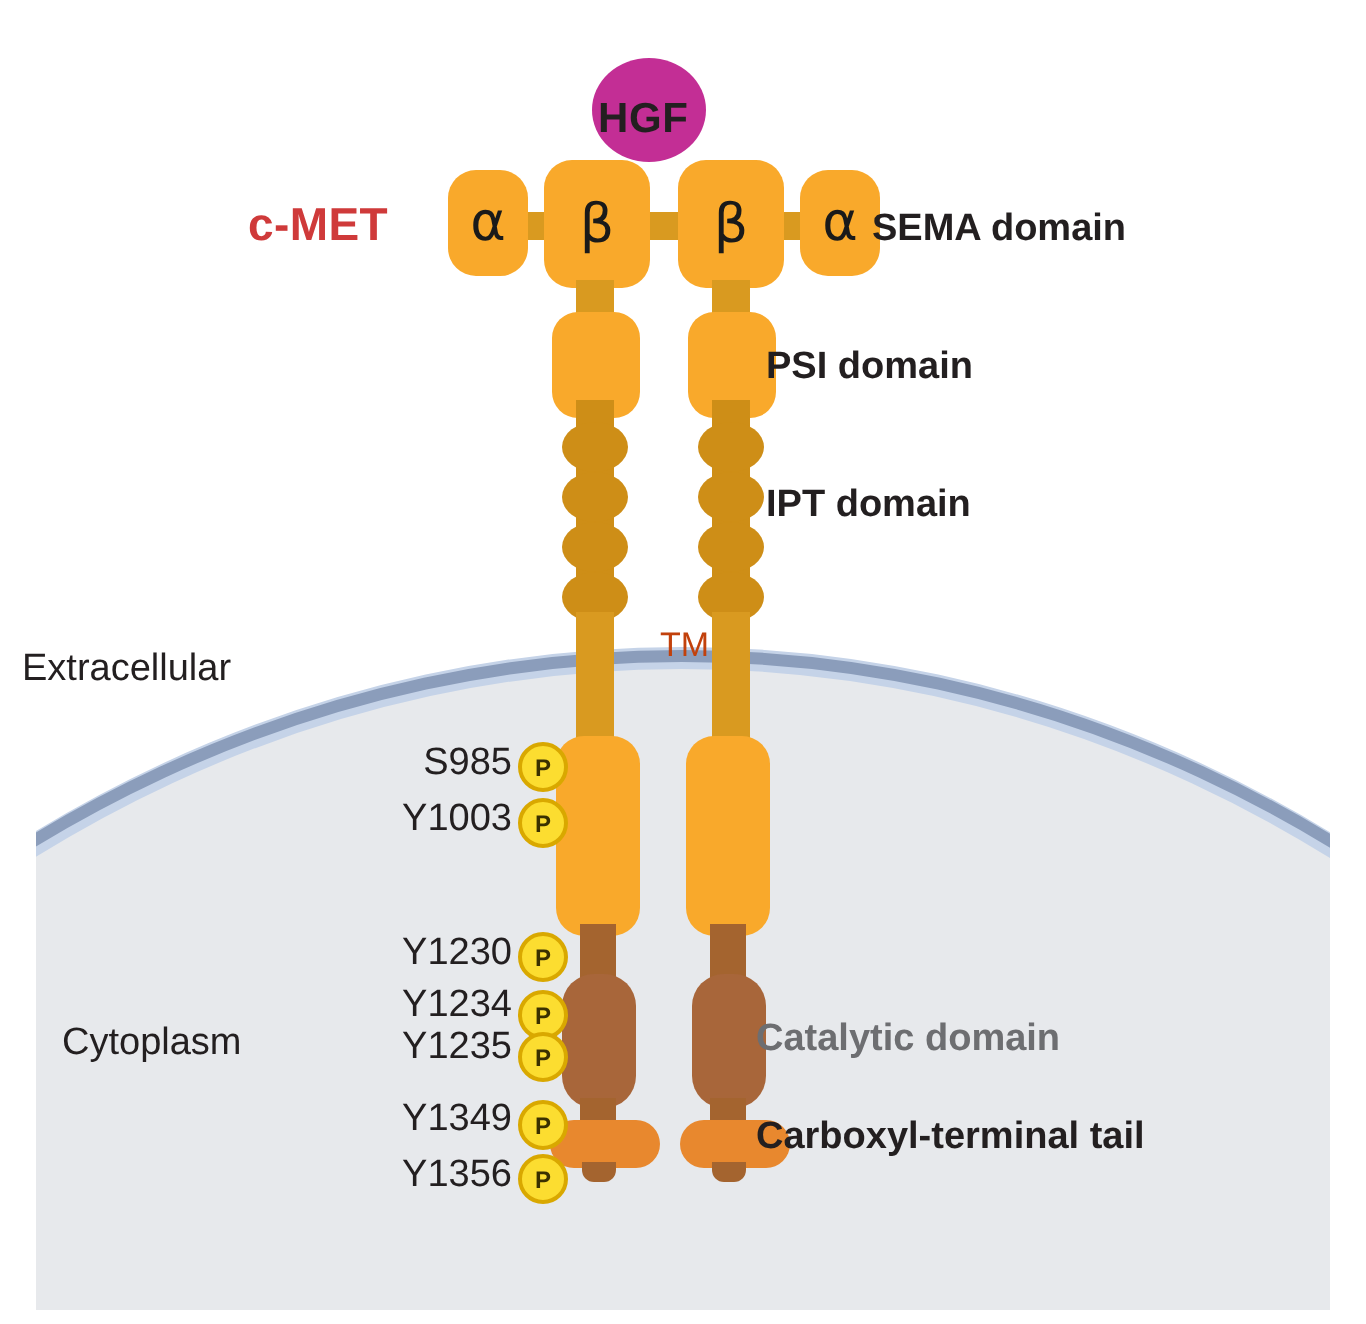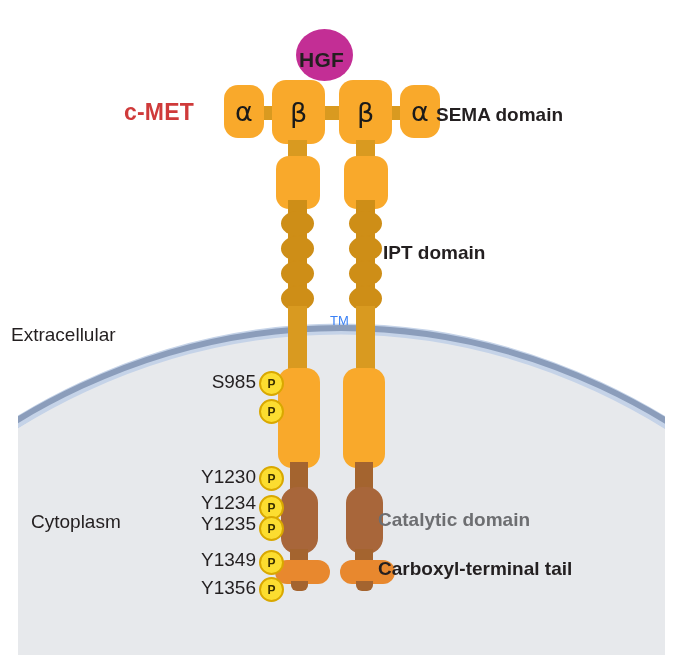--- a/index.html
+++ b/index.html
@@ -53,21 +53,21 @@
     font-family:"Liberation Sans", sans-serif;
   }
 
   
   .lbl{position:absolute;color:#231f20;white-space:pre;}
   .lbl-hgf{font-size:21px;font-weight:bold;letter-spacing:.3px;margin-top:46px;}
   .lbl-cmet{font-size:23px;font-weight:bold;color:#CF3A3A;letter-spacing:.2px;}
   .lbl-domain{font-size:19px;font-weight:bold;color:#231f20;}
   .lbl-domain-gray{font-size:19px;font-weight:bold;color:#6D6E71;}
   .lbl-compart{font-size:19px;font-weight:normal;color:#231f20;}
-  .lbl-tm{font-size:13px;font-weight:normal;color:#3b82f6;}
+  .lbl-tm{font-size:17px;font-weight:normal;color:#c2410c;}
   .lbl-site{
     position:absolute;font-size:19px;color:#231f20;
     text-align:right;white-space:pre;
   }
   .lbl-jm{
     font-size:19px;font-weight:bold;color:#231f20;
     text-align:center;line-height:1.22;white-space:pre-line;
   }
 </style>
 </head>
@@ -106,20 +106,21 @@
   <div class="shape sema-box" style="left:400px;top:85px;width:40px;height:53px;">α</div>
 
   <div class="lbl lbl-cmet" style="left:124px;top:99px;">c-MET</div>
   <div class="lbl lbl-domain" style="left:436px;top:104px;">SEMA domain</div>
 
   <div class="shape linker" style="left:288px;top:140px;width:19px;height:18px;"></div>
   <div class="shape linker" style="left:356px;top:140px;width:19px;height:18px;"></div>
 
   <div class="shape psi-box" style="left:276px;top:156px;width:44px;height:53px;"></div>
   <div class="shape psi-box" style="left:344px;top:156px;width:44px;height:53px;"></div>
+  <div class="lbl lbl-domain" style="left:383px;top:173px;">PSI domain</div>
 
   <div class="shape stalk" style="left:288px;top:200px;width:19px;height:120px;"></div>
   <div class="shape bead" style="left:281px;top:211px;width:33px;height:25px;"></div>
   <div class="shape bead" style="left:281px;top:236px;width:33px;height:25px;"></div>
   <div class="shape bead" style="left:281px;top:261px;width:33px;height:25px;"></div>
   <div class="shape bead" style="left:281px;top:286px;width:33px;height:25px;"></div>
 
   <div class="shape stalk" style="left:356px;top:200px;width:19px;height:120px;"></div>
   <div class="shape bead" style="left:349px;top:211px;width:33px;height:25px;"></div>
   <div class="shape bead" style="left:349px;top:236px;width:33px;height:25px;"></div>
@@ -134,20 +135,21 @@
 
   <div class="lbl lbl-compart" style="left:11px;top:324px;">Extracellular</div>
   <div class="lbl lbl-compart" style="left:11px;top:511px;margin-left:20px;">Cytoplasm</div>
 
   <div class="shape jm-box" style="left:278px;top:368px;width:42px;height:100px;"></div>
   <div class="shape jm-box" style="left:343px;top:368px;width:42px;height:100px;"></div>
 
   <div class="lbl-site" style="left:172px;top:371px;width:84px;">S985</div>
   <div class="p-badge" style="left:259px;top:371px;">P</div>
 
+  <div class="lbl-site" style="left:172px;top:399px;width:84px;">Y1003</div>
   <div class="p-badge" style="left:259px;top:399px;">P</div>
 
   <div class="shape cat-neck" style="left:290px;top:462px;width:18px;height:28px;"></div>
   <div class="shape cat-neck" style="left:355px;top:462px;width:18px;height:28px;"></div>
 
   <div class="shape cat-box" style="left:281px;top:487px;width:37px;height:67px;"></div>
   <div class="shape cat-box" style="left:346px;top:487px;width:37px;height:67px;"></div>
 
   <div class="shape cat-neck" style="left:290px;top:549px;width:18px;height:16px;"></div>
   <div class="shape cat-neck" style="left:355px;top:549px;width:18px;height:16px;"></div>

